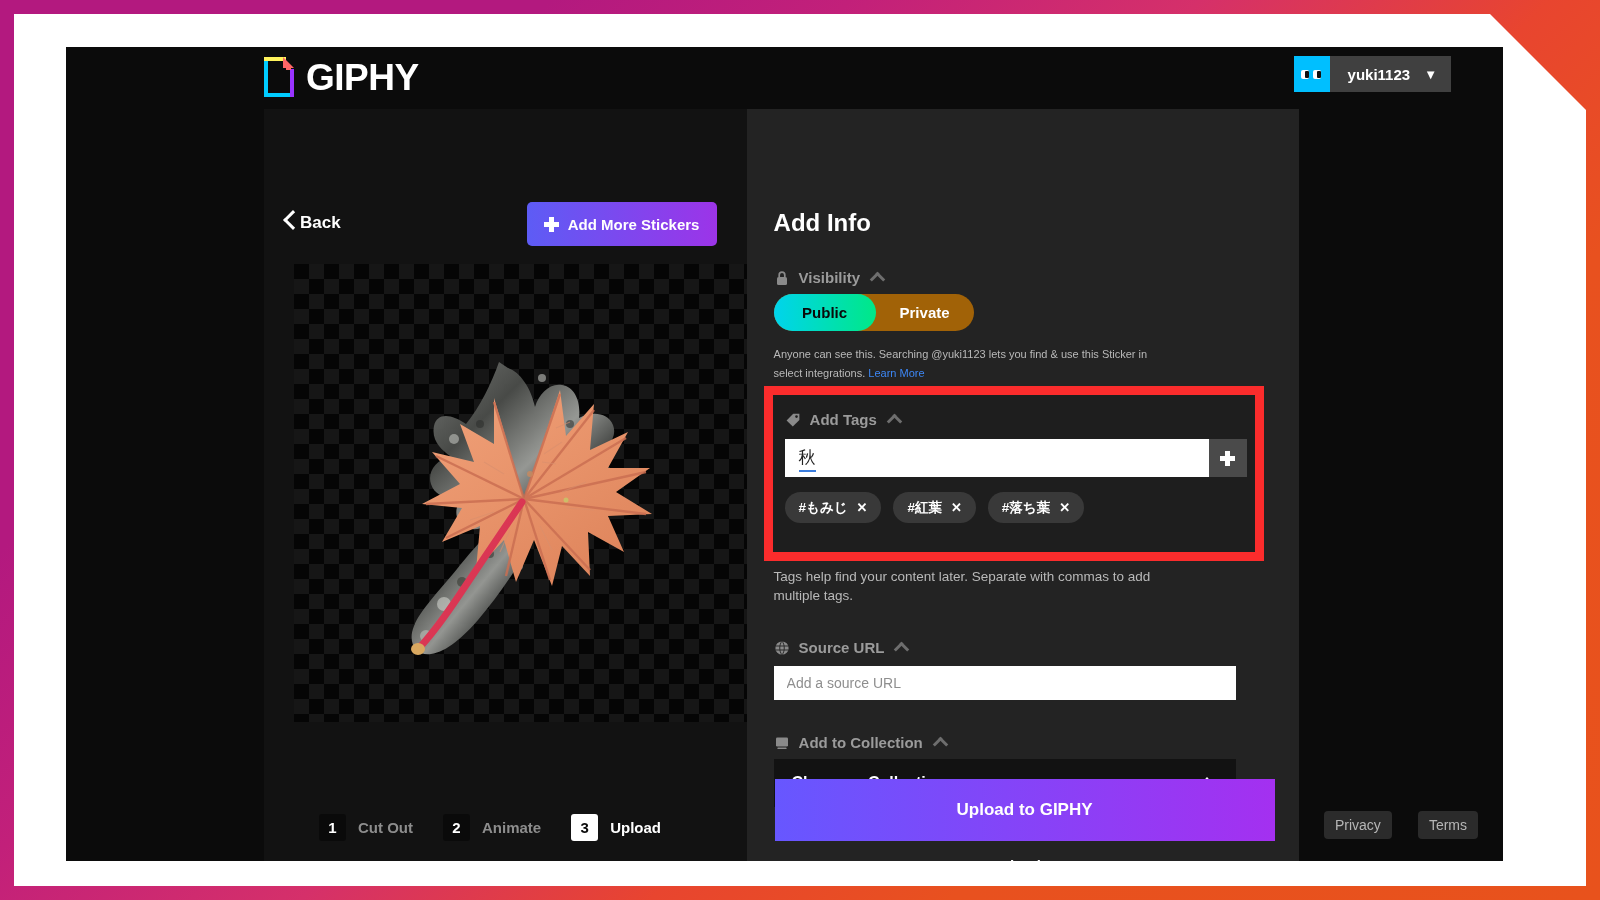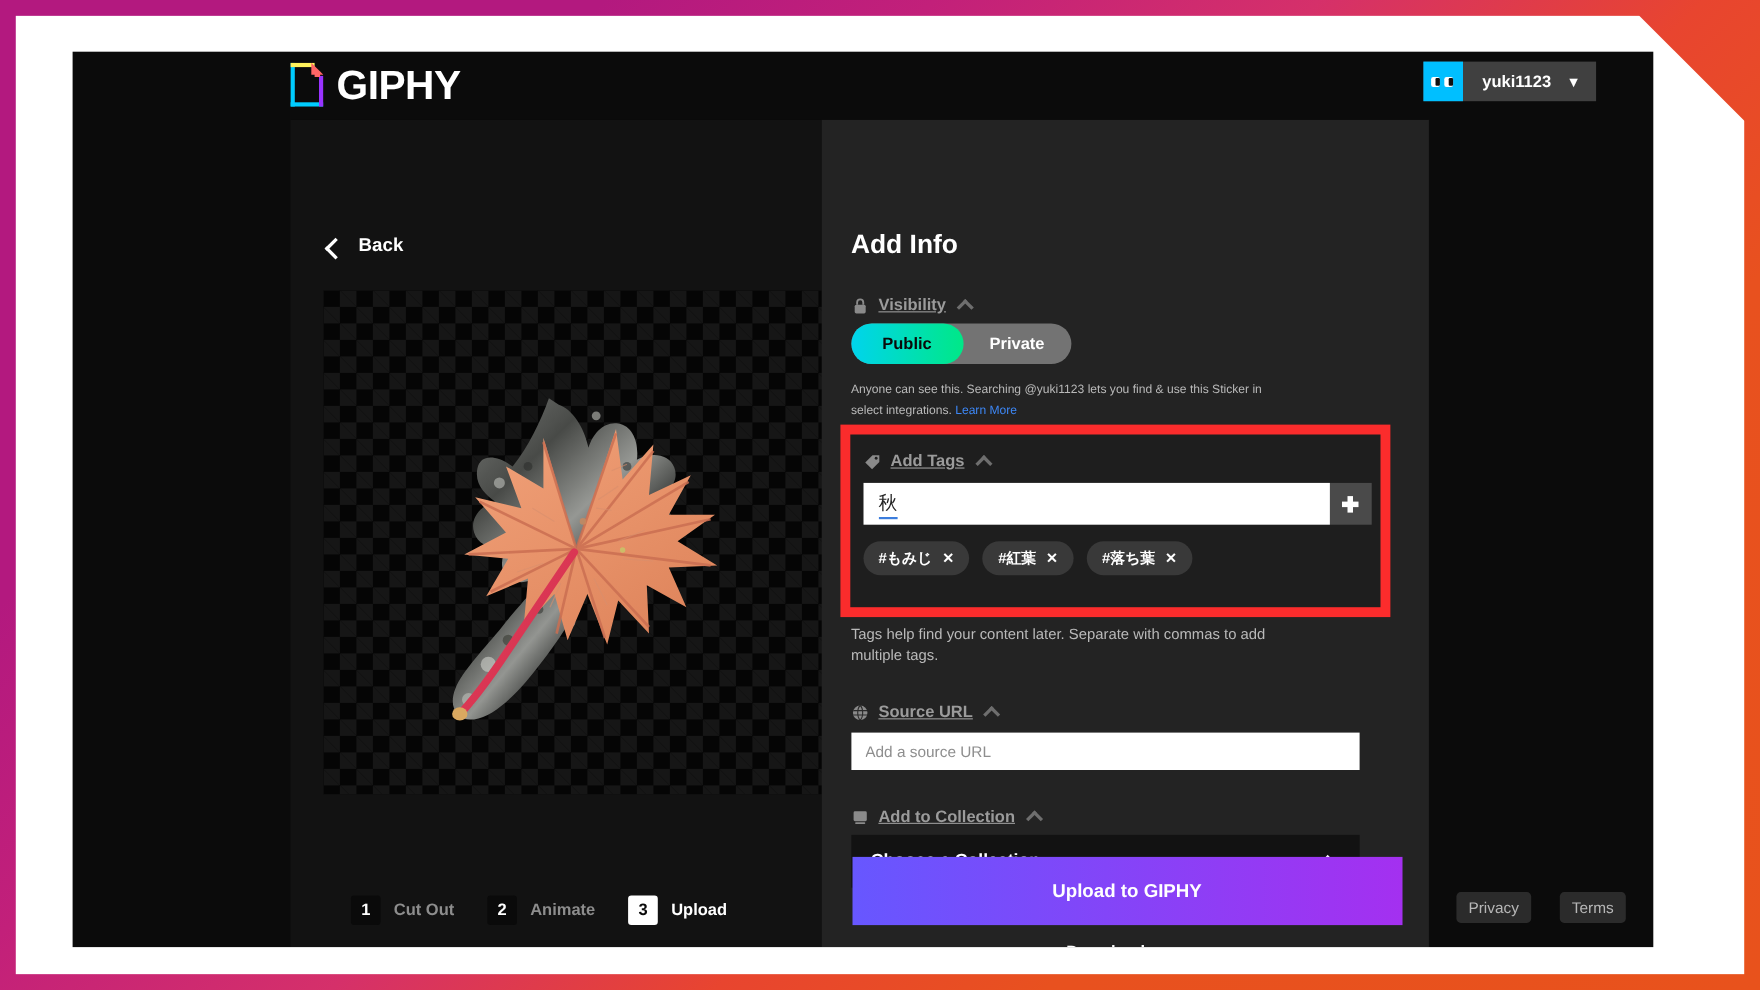--- a/index.html
+++ b/index.html
@@ -98,22 +98,22 @@
     width: 518px; height: 752px; background: #121212;
     position: relative;
   }
   #right-pane {
     width: 593px; height: 752px; background: #232323;
     position: relative; overflow: hidden;
   }
 
   
   #back-btn {
-    position: absolute; left: 34px; top: 104px;
-    display: flex; align-items: flex-end; gap: 14px;
+    position: absolute; left: 22px; top: 104px;
+    display: flex; align-items: flex-start; 
     cursor: pointer;
   }
   #back-chevron {
     width: 14px; height: 14px;
     border-left: 3px solid #fff; border-bottom: 3px solid #fff;
     transform: rotate(45deg);
   }
   #back-label { color: #fff; font-size: 17px; font-weight: 700; }
 
   #add-more-btn {
@@ -164,34 +164,34 @@
   .step.active .step-label { color: #ffffff; }
 
   
   #rp-inner { position: absolute; left: 0; top: 0; width: 517px; }
   #add-info-title {
     position: absolute; left: 27px; top: 100px;
     color: #fff; font-size: 24px; font-weight: 800;
   }
   .sect-head {
     display: flex; align-items: center; gap: 9px;
-    color: #9b9b9b; font-size: 15px; font-weight: 700; text-decoration: underline;
+    color: #9b9b9b; font-size: 15px; font-weight: 700;
   }
   .sect-head .chev {
     width: 11px; height: 11px;
     border-left: 3px solid #6e6e6e; border-top: 3px solid #6e6e6e;
     transform: rotate(45deg); margin-left: 3px; margin-top: 4px;
   }
   .ico { width: 16px; height: 16px; flex: none; display: block; }
 
   #visibility-head { position: absolute; left: 27px; top: 160px; }
   #vis-toggle {
     position: absolute; left: 27px; top: 185px;
     width: 200px; height: 37px; border-radius: 19px;
-    background: #737373; display: flex; align-items: center;
+    background: #a16207; display: flex; align-items: center;
   }
   #vis-public {
     width: 102px; height: 37px; border-radius: 19px;
     background: linear-gradient(90deg, #00d4ec 0%, #00e887 100%);
     color: #0a0a0a; font-size: 15px; font-weight: 800;
     display: flex; align-items: center; justify-content: center;
     cursor: pointer;
   }
   #vis-private {
     flex: 1; color: #ffffff; font-size: 15px; font-weight: 700;
@@ -333,20 +333,24 @@
 
   <div id="panes">
 
     <div id="left-pane">
 
       <div id="back-btn">
         <span id="back-chevron"></span>
         <span id="back-label">Back</span>
       </div>
 
+      <button id="add-more-btn">
+        <span class="plus-glyph"></span>
+        <span>Add More Stickers</span>
+      </button>
 
       <div id="preview">
         <svg id="leaf" viewBox="0 0 458 458">
           <defs>
             <linearGradient id="rockg" x1="0" y1="0" x2="1" y2="1">
               <stop offset="0%" stop-color="#7b7d7a"></stop>
               <stop offset="30%" stop-color="#4a4c49"></stop>
               <stop offset="55%" stop-color="#9a9c98"></stop>
               <stop offset="75%" stop-color="#3a3c3a"></stop>
               <stop offset="100%" stop-color="#85877f"></stop>

